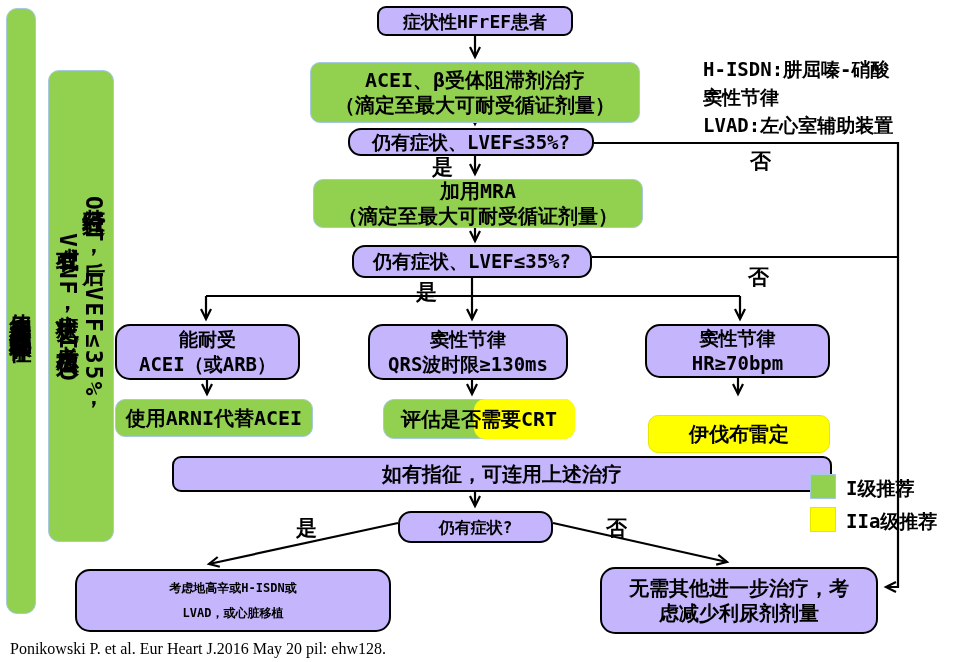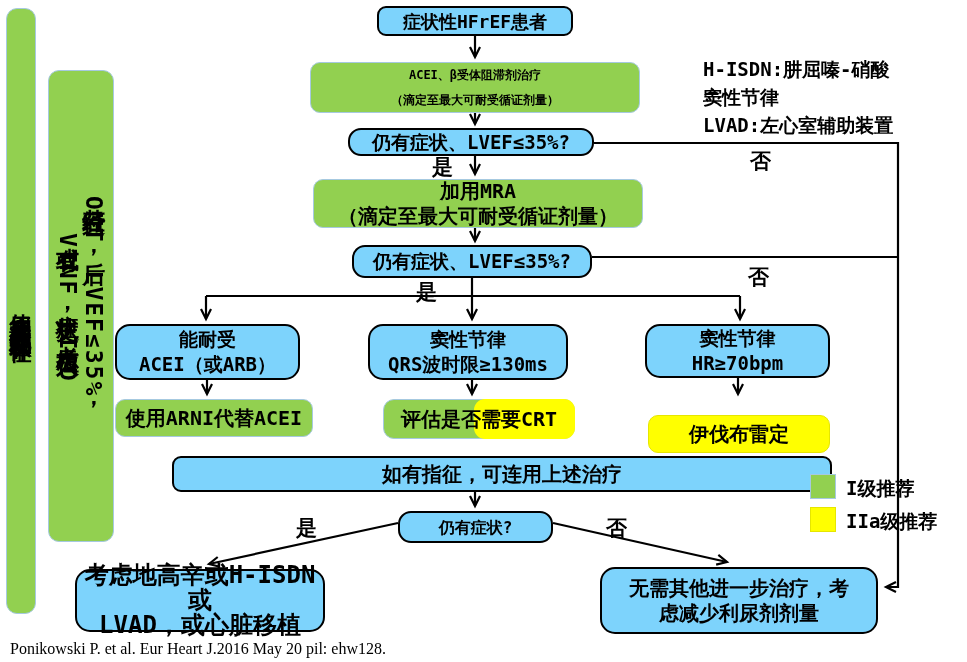--- a/index.html
+++ b/index.html
@@ -7,21 +7,21 @@
     position:relative;width:967px;height:662px;background:#fff;overflow:hidden;
     font-family:"DejaVu Sans Mono","DejaVu Sans","Liberation Sans",sans-serif;
     font-weight:bold;color:#000;
   }
   
   #connectors{position:absolute;left:0;top:0;z-index:1;pointer-events:none;}
   
   .fbox{
     position:absolute;z-index:2;display:flex;flex-direction:column;
     justify-content:center;align-items:center;text-align:center;
-    box-sizing:border-box;background:#7dd3fc;border:2.2px solid #000;border-radius:10px;
+    box-sizing:border-box;background:#c4b5fd;border:2.2px solid #000;border-radius:10px;
     line-height:25px;font-size:19px;
   }
   .greenbox{background:#92D050;border:1.6px solid #A6C9E0;border-radius:10px;}
   .yellowbox{background:#FFFF00;border:1.6px solid #e6e600;border-radius:10px;}
   .lbl{position:absolute;z-index:3;font-size:21px;line-height:22px;}
   
   .vbar{
     position:absolute;z-index:2;background:#92D050;border:1.6px solid #A6C9E0;
     border-radius:11px;display:flex;justify-content:center;align-items:center;
     box-sizing:border-box;
@@ -88,21 +88,21 @@
   <div class="abbrev" style="left:703px;top:55px;">
     <div>H-ISDN:肼屈嗪-硝酸</div>
     <div>窦性节律</div>
     <div>LVAD:左心室辅助装置</div>
   </div>
 
   <div class="fbox" style="left:377px;top:6px;width:196px;height:30px;border-radius:9px;font-size:18px;">
     <span>症状性HFrEF患者</span>
   </div>
 
-  <div class="fbox greenbox" style="left:310px;top:62px;width:330px;height:51px;font-size:12px;">
+  <div class="fbox greenbox" style="left:310px;top:62px;width:330px;height:61px;font-size:20px;">
     <span>ACEI、β受体阻滞剂治疗</span>
     <span>（滴定至最大可耐受循证剂量）</span>
   </div>
 
   <div class="fbox" style="left:348px;top:128px;width:246px;height:28px;border-radius:13px;">
     <span>仍有症状、LVEF≤35%?</span>
   </div>
   <div class="lbl" style="left:432px;top:156px;">是</div>
   <div class="lbl" style="left:750px;top:150px;">否</div>
 
@@ -144,21 +144,21 @@
   <div class="fbox" style="left:172px;top:456px;width:660px;height:36px;border-radius:9px;font-size:20px;">
     <span>如有指征，可连用上述治疗</span>
   </div>
 
   <div class="fbox" style="left:398px;top:511px;width:155px;height:32px;border-radius:13px;font-size:16px;">
     <span>仍有症状?</span>
   </div>
   <div class="lbl" style="left:296px;top:517px;">是</div>
   <div class="lbl" style="left:606px;top:517px;">否</div>
 
-  <div class="fbox" style="left:75px;top:569px;width:250px;height:63px;border-radius:15px;font-size:24px;">
+  <div class="fbox" style="left:75px;top:569px;width:316px;height:63px;border-radius:15px;font-size:12px;">
     <span>考虑地高辛或H-ISDN或</span>
     <span>LVAD，或心脏移植</span>
   </div>
   <div class="fbox" style="left:600px;top:567px;width:278px;height:67px;border-radius:15px;font-size:20px;">
     <span>无需其他进一步治疗，考</span>
     <span>虑减少利尿剂剂量</span>
   </div>
 
   <div class="legend-swatch" style="left:810px;top:474px;background:#92D050;border:1.6px solid #A6C9E0;"></div>
   <div class="legend-label" style="left:846px;top:476px;">I级推荐</div>

